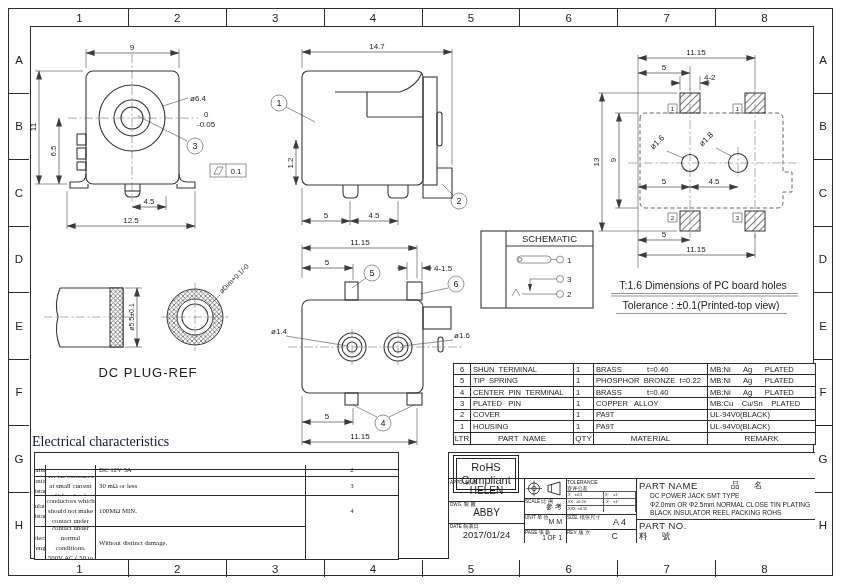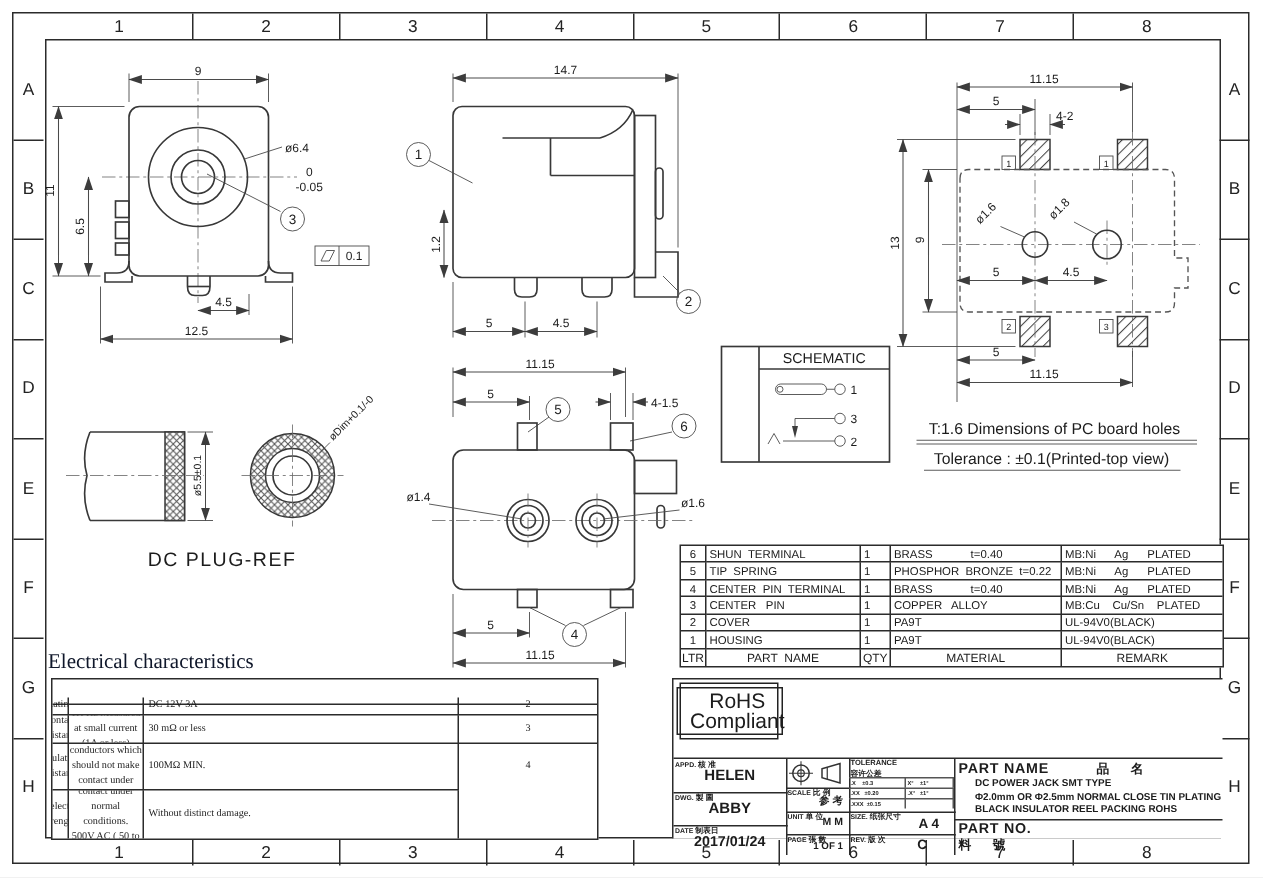--- a/index.html
+++ b/index.html
@@ -57,22 +57,22 @@
   .et .cell:nth-child(4n){border-right:none;}
   .et .cell:nth-last-child(-n+4){border-bottom:none;}
   .et .cell:nth-child(4n+3){justify-content:flex-start;text-align:left;padding:0 3px;}
   .et .cell:nth-child(-n+4){font-size:7.3px;justify-content:center;text-align:center;margin-top:16px;}
   
   .tb{position:absolute;left:448px;top:452px;width:366px;height:106px;z-index:2;
       border-left:1.2px solid #2b2b2b;border-top:1.2px solid #2b2b2b;background:#fff;}
   .rohs{position:absolute;left:4px;top:2px;width:64px;height:36px;border:1.6px solid #222;
       display:flex;flex-direction:column;align-items:center;justify-content:center;}
   .rohs-in{border:1px solid #222;width:58px;height:30px;display:flex;flex-direction:column;
-      align-items:center;justify-content:center;line-height:13px;font-size:14px;padding-left:11px;}
-  .tb-low{position:absolute;left:0;top:52px;width:366px;height:65px;border-top:1.2px solid #2b2b2b;font-weight:bold;}
+      align-items:center;justify-content:center;line-height:13px;font-size:11px;}
+  .tb-low{position:absolute;left:0;top:25px;width:366px;height:65px;border-top:1.2px solid #2b2b2b;}
   .tb-cell{position:absolute;border-right:1px solid #2b2b2b;border-bottom:1px solid #2b2b2b;
       overflow:hidden;}
   .tb-lab{position:absolute;left:1px;top:0px;font-size:4.6px;color:#222;white-space:nowrap;}
   .tb-cn{font-size:5.2px;}
   .tb-val{position:absolute;left:0;right:0;top:6px;text-align:center;font-size:10px;}
   .tb-val-sm{position:absolute;right:4px;top:4px;font-size:7px;}
   .tol-grid{position:absolute;left:0;top:12px;width:100%;display:grid;
       grid-template-columns:38px 1fr;grid-auto-rows:7px;}
   .tol-grid .cell{border-top:1px solid #555;border-right:1px solid #555;
       font-size:3.8px;display:flex;align-items:center;padding-left:1px;white-space:pre;}
@@ -385,21 +385,21 @@
       <div class="cell">TIP  SPRING</div>
       <div class="cell">1</div>
       <div class="cell">PHOSPHOR  BRONZE  t=0.22</div>
       <div class="cell">MB:Ni      Ag      PLATED</div>
       <div class="cell">4</div>
       <div class="cell">CENTER  PIN  TERMINAL</div>
       <div class="cell">1</div>
       <div class="cell">BRASS            t=0.40</div>
       <div class="cell">MB:Ni      Ag      PLATED</div>
       <div class="cell">3</div>
-      <div class="cell">CENTER   PIN</div>
+      <div class="cell">PLATED   PIN</div>
       <div class="cell">1</div>
       <div class="cell">COPPER   ALLOY</div>
       <div class="cell">MB:Cu    Cu/Sn    PLATED</div>
       <div class="cell">2</div>
       <div class="cell">COVER</div>
       <div class="cell">1</div>
       <div class="cell">PA9T</div>
       <div class="cell">UL-94V0(BLACK)</div>
       <div class="cell">1</div>
       <div class="cell">HOUSING</div>

